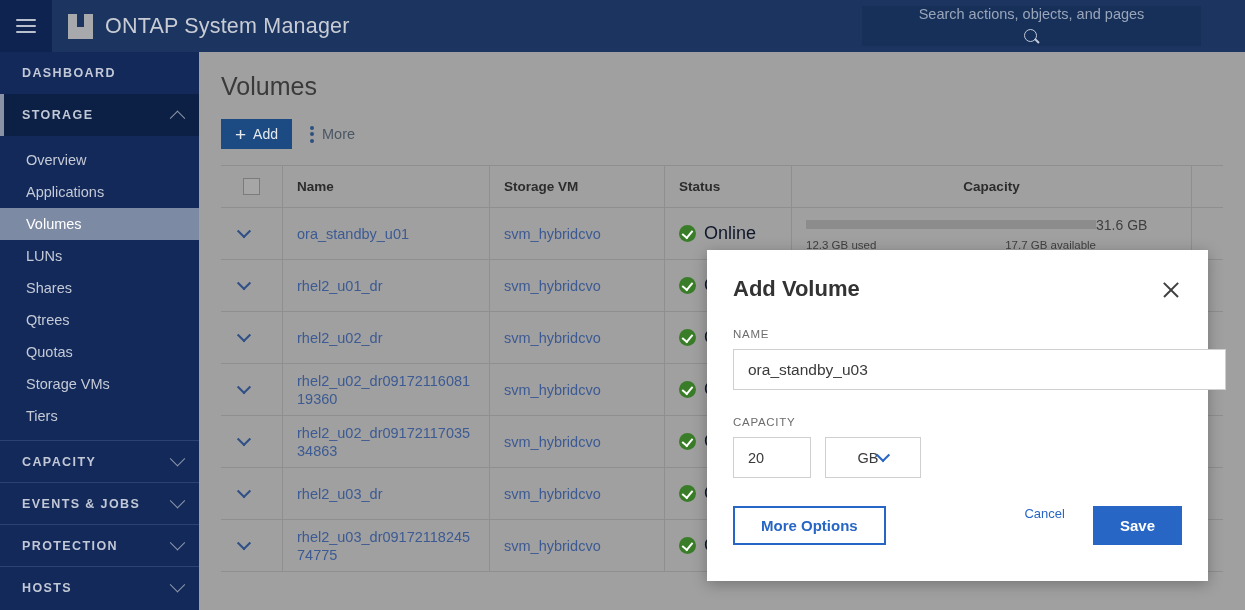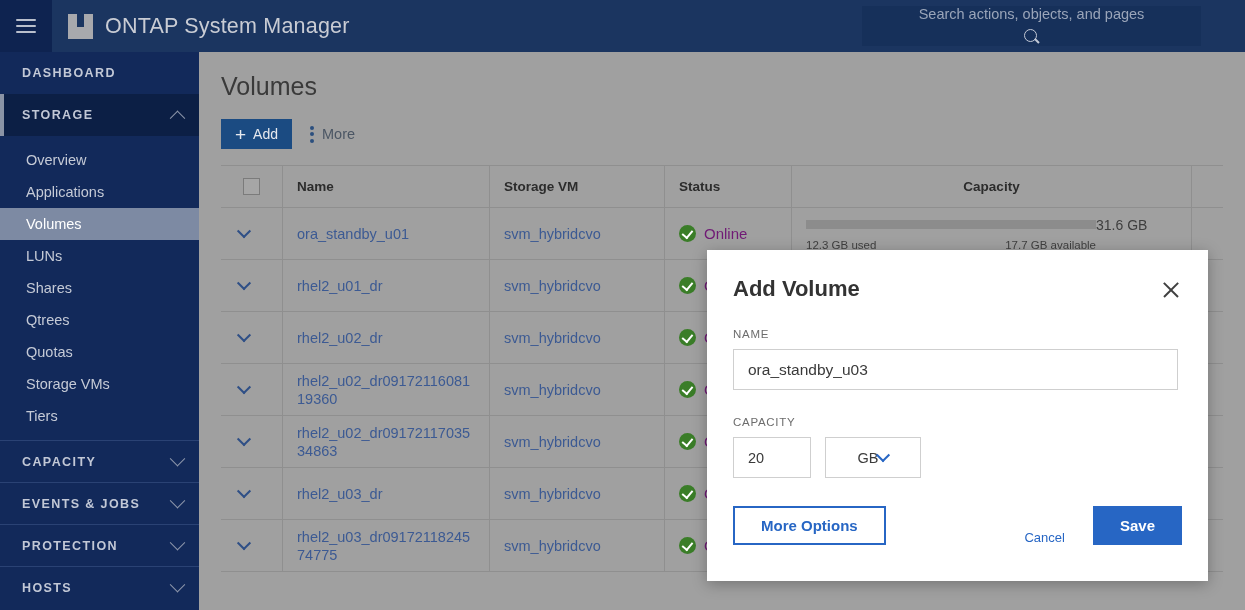--- a/index.html
+++ b/index.html
@@ -87,54 +87,54 @@
   .rowchev { width: 10px; height: 10px; border-right: 2px solid #2f4f86;
              border-bottom: 2px solid #2f4f86; transform: rotate(45deg) translate(-2px,-2px);
              margin-right: 16px; cursor: pointer; flex: none; }
   .link { font-size: 14.5px; color: #3c5a93; cursor: pointer; word-break: break-all; line-height: 18px; }
   .status-wrap { display: flex; align-items: center; gap: 8px; }
   .ok-icon { width: 17px; height: 17px; border-radius: 50%; background: #3a7d28;
              position: relative; flex: none; }
   .ok-icon::after { content: ""; position: absolute; left: 5px; top: 3px;
                     width: 4.5px; height: 8px; border-right: 2px solid #fff;
                     border-bottom: 2px solid #fff; transform: rotate(40deg); }
-  .status-text { font-size: 15px; color: #701a75; }
+  .status-text { font-size: 18px; color: #0f172a; }
   .cap-row { display: flex; align-items: center; gap: 0; }
   .cap-bar { width: 290px; height: 9px; background: #8c8c8c; position: relative; }
   .cap-fill { height: 100%; background: #1a8190; }
   .cap-total { font-size: 14px; color: #3f3f3f; }
   .cap-sub { display: flex; width: 290px; justify-content: space-between;
              margin-top: 6px; }
   .cap-sub span { font-size: 11.5px; color: #3f3f3f; }
 
   
   .modal { position: absolute; left: 707px; top: 250px; width: 501px; height: 331px;
            background: #ffffff; z-index: 60;
            box-shadow: 0 3px 14px rgba(0,0,0,0.28); padding: 26px 26px 0 26px; }
   .modal-head { display: flex; align-items: flex-start; justify-content: space-between; }
   .modal-title { font-size: 22px; color: #333333; font-weight: bold; }
   .close-icon { width: 22px; height: 22px; position: relative; cursor: pointer; margin-top: 3px; }
   .close-icon::before, .close-icon::after { content: ""; position: absolute;
       left: 1px; top: 10px; width: 20px; height: 1.8px; background: #3f3f3f; }
   .close-icon::before { transform: rotate(45deg); }
   .close-icon::after  { transform: rotate(-45deg); }
   .field-label { font-size: 11.5px; color: #6d6d6d; letter-spacing: .7px; margin-top: 26px; }
-  .text-input { margin-top: 9px; width: 445px; height: 41px; border: 1px solid #cfcfcf;
+  .text-input { margin-top: 9px; width: 493px; height: 41px; border: 1px solid #cfcfcf;
                 display: flex; align-items: center; padding: 0 14px;
                 font-size: 15.5px; color: #3a3a3a; cursor: text; background: #fff; }
   .cap-inputs { display: flex; gap: 14px; margin-top: 9px; }
   .num-input { width: 78px; height: 41px; border: 1px solid #cfcfcf; display: flex;
                align-items: center; padding: 0 14px; font-size: 14.5px;
                color: #3a3a3a; cursor: text; background: #fff; }
   .unit-select { width: 96px; height: 41px; border: 1px solid #cfcfcf; display: flex;
                  align-items: center; justify-content: center;
                  padding: 0 13px; font-size: 14.5px; color: #3a3a3a; cursor: pointer; background: #fff; }
   .sel-chev { width: 10px; height: 10px; border-right: 2px solid #2766c4;
               border-bottom: 2px solid #2766c4; transform: rotate(45deg) translate(-2px,-2px); }
-  .modal-actions { display: flex; align-items: flex-end; margin-top: 28px; }
+  .modal-actions { display: flex; align-items: flex-start; margin-top: 28px; }
   .btn-outline { height: 39px; padding: 0 26px; border: 2px solid #2766c4; color: #2766c4;
                  font-size: 15px; font-weight: bold; display: flex; align-items: center;
                  justify-content: center; cursor: pointer; background: #fff; }
   .spacer { flex: 1; }
   .btn-link { font-size: 13px; color: #2766c4; cursor: pointer; margin-right: 28px; }
   .btn-primary { height: 39px; padding: 0 27px; background: #2766c4; color: #fff;
                  font-size: 15px; font-weight: bold; display: flex; align-items: center;
                  justify-content: center; cursor: pointer; border: none; }
 </style>
 </head>

